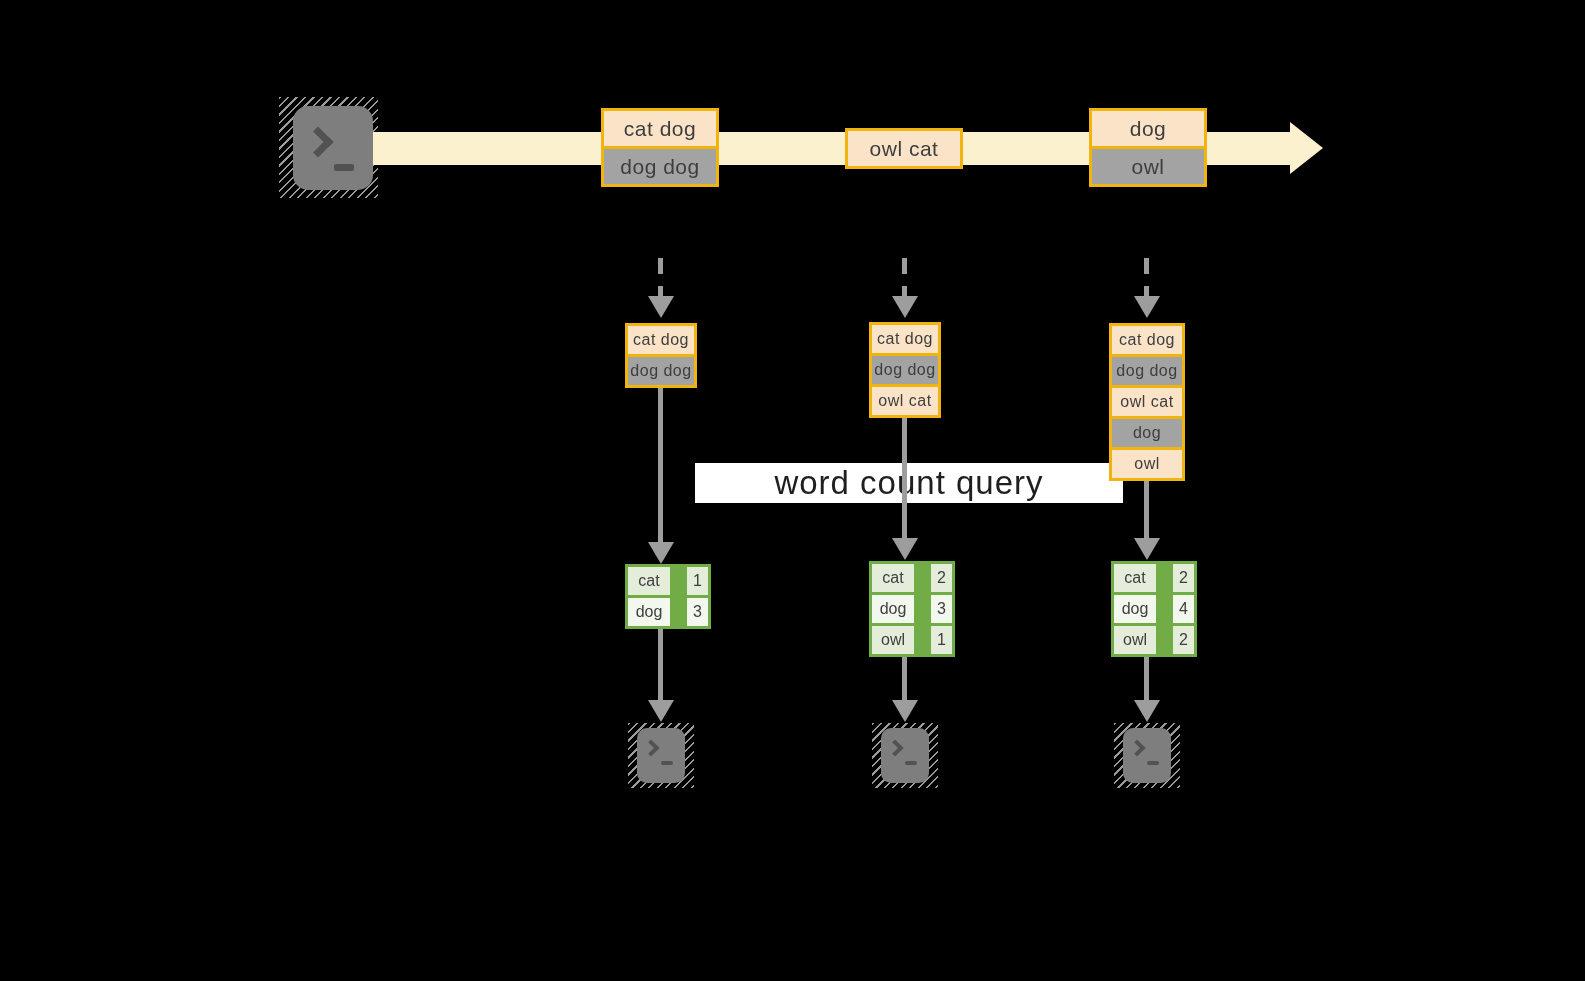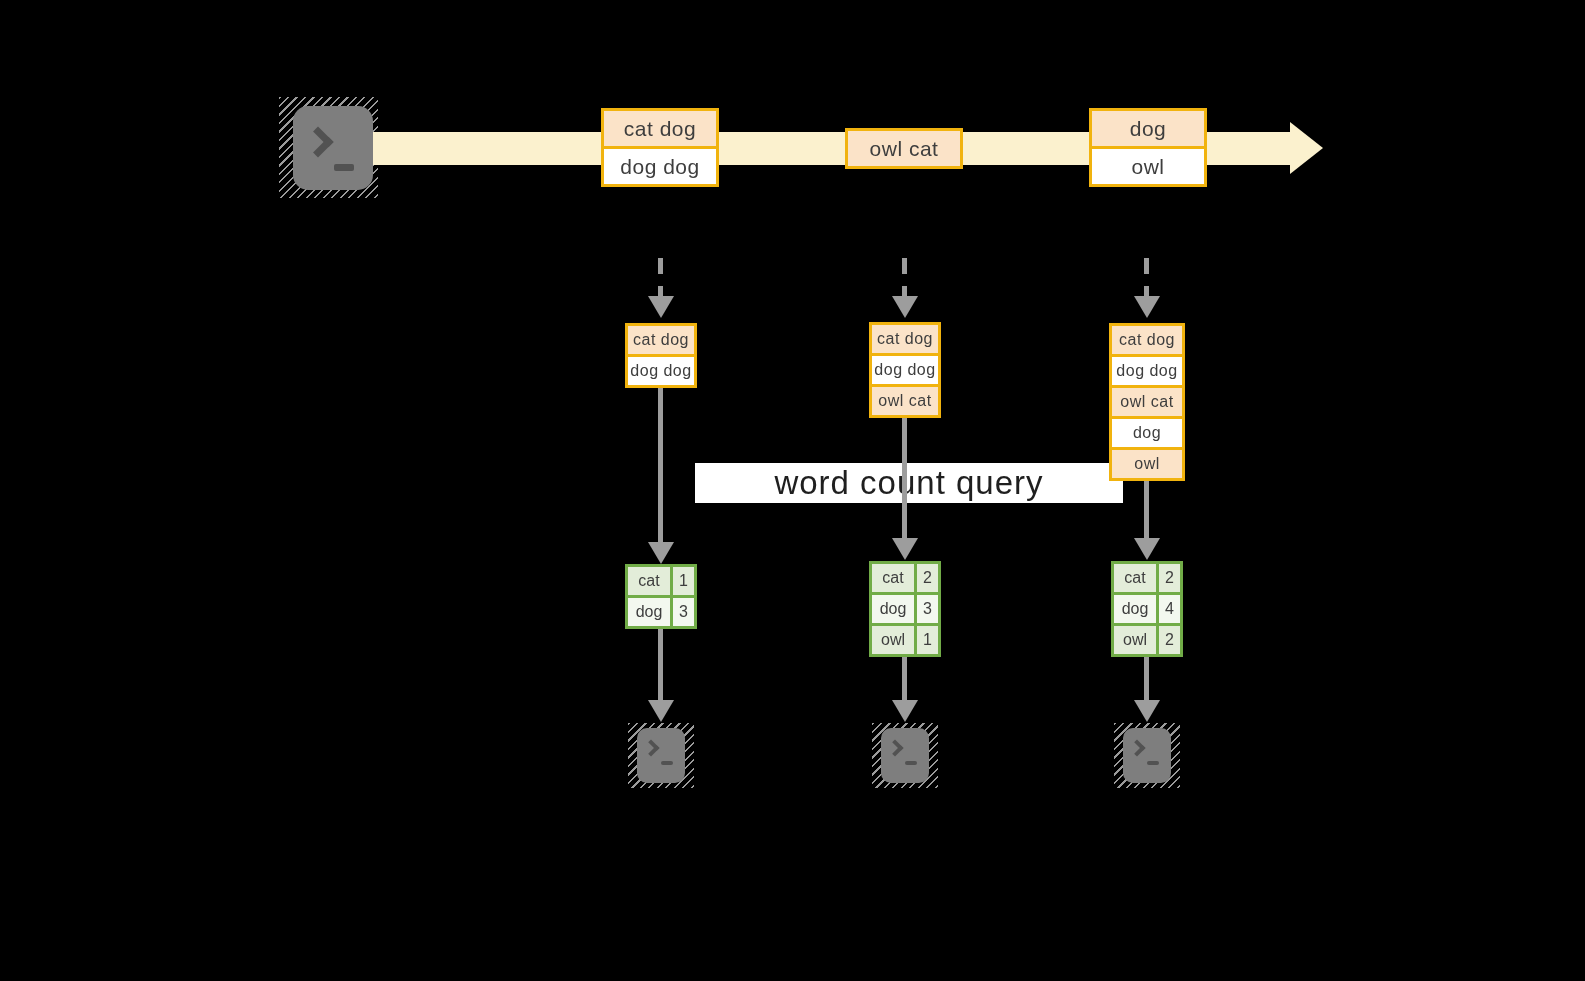--- a/index.html
+++ b/index.html
@@ -9,29 +9,29 @@
   }
   
   .band { position:absolute; left:373px; top:132px; width:917px; height:33px; background:#FBF1CE; }
   .band-head { position:absolute; left:1290px; top:122px; width:0; height:0;
     border-top:26px solid transparent; border-bottom:26px solid transparent; border-left:33px solid #FBF1CE; }
   
   .obox { position:absolute; border:3px solid #F1B30E; box-sizing:border-box; background:#F1B30E; z-index:2; }
   .ocell { display:flex; align-items:center; justify-content:center; color:#3E3E3E; letter-spacing:0.5px; }
   .ocell + .ocell { margin-top:3px; }
   .peach { background:#FBE3C8; }
-  .cream { background:#ffffff; }
+  .cream { background:#a3a3a3; }
   .lg .ocell { width:112px; height:35px; font-size:21px; }
   .sm .ocell { height:28px; font-size:16px; }
   .w1 .ocell { width:66px; } .w2 .ocell { width:70px; }
   
   .gtable { position:absolute; border:3px solid #71AC47; box-sizing:border-box; background:#71AC47; z-index:2; }
   .grow { display:flex; height:28px; }
   .grow + .grow { margin-top:3px; }
-  .gword { width:42px; margin-right:3px; display:flex; align-items:center; justify-content:center; font-size:16px; color:#3E3E3E; }
+  .gword { width:42px; margin-right:17px; display:flex; align-items:center; justify-content:center; font-size:16px; color:#3E3E3E; }
   .gnum { width:21px; display:flex; align-items:center; justify-content:center; font-size:16px; color:#3E3E3E; }
   .gdark > div { background:#E3EDD9; }
   .glight > div { background:#F3F8EF; }
   
   .vline { position:absolute; width:5px; background:#9D9D9D; z-index:3; }
   .vdash { position:absolute; width:5px; z-index:3;
     background:repeating-linear-gradient(180deg,#9D9D9D 0 16px,transparent 16px 28px); }
   .ahead { position:absolute; width:0; height:0; z-index:3;
     border-left:13px solid transparent; border-right:13px solid transparent; border-top:22px solid #9D9D9D; }
   

